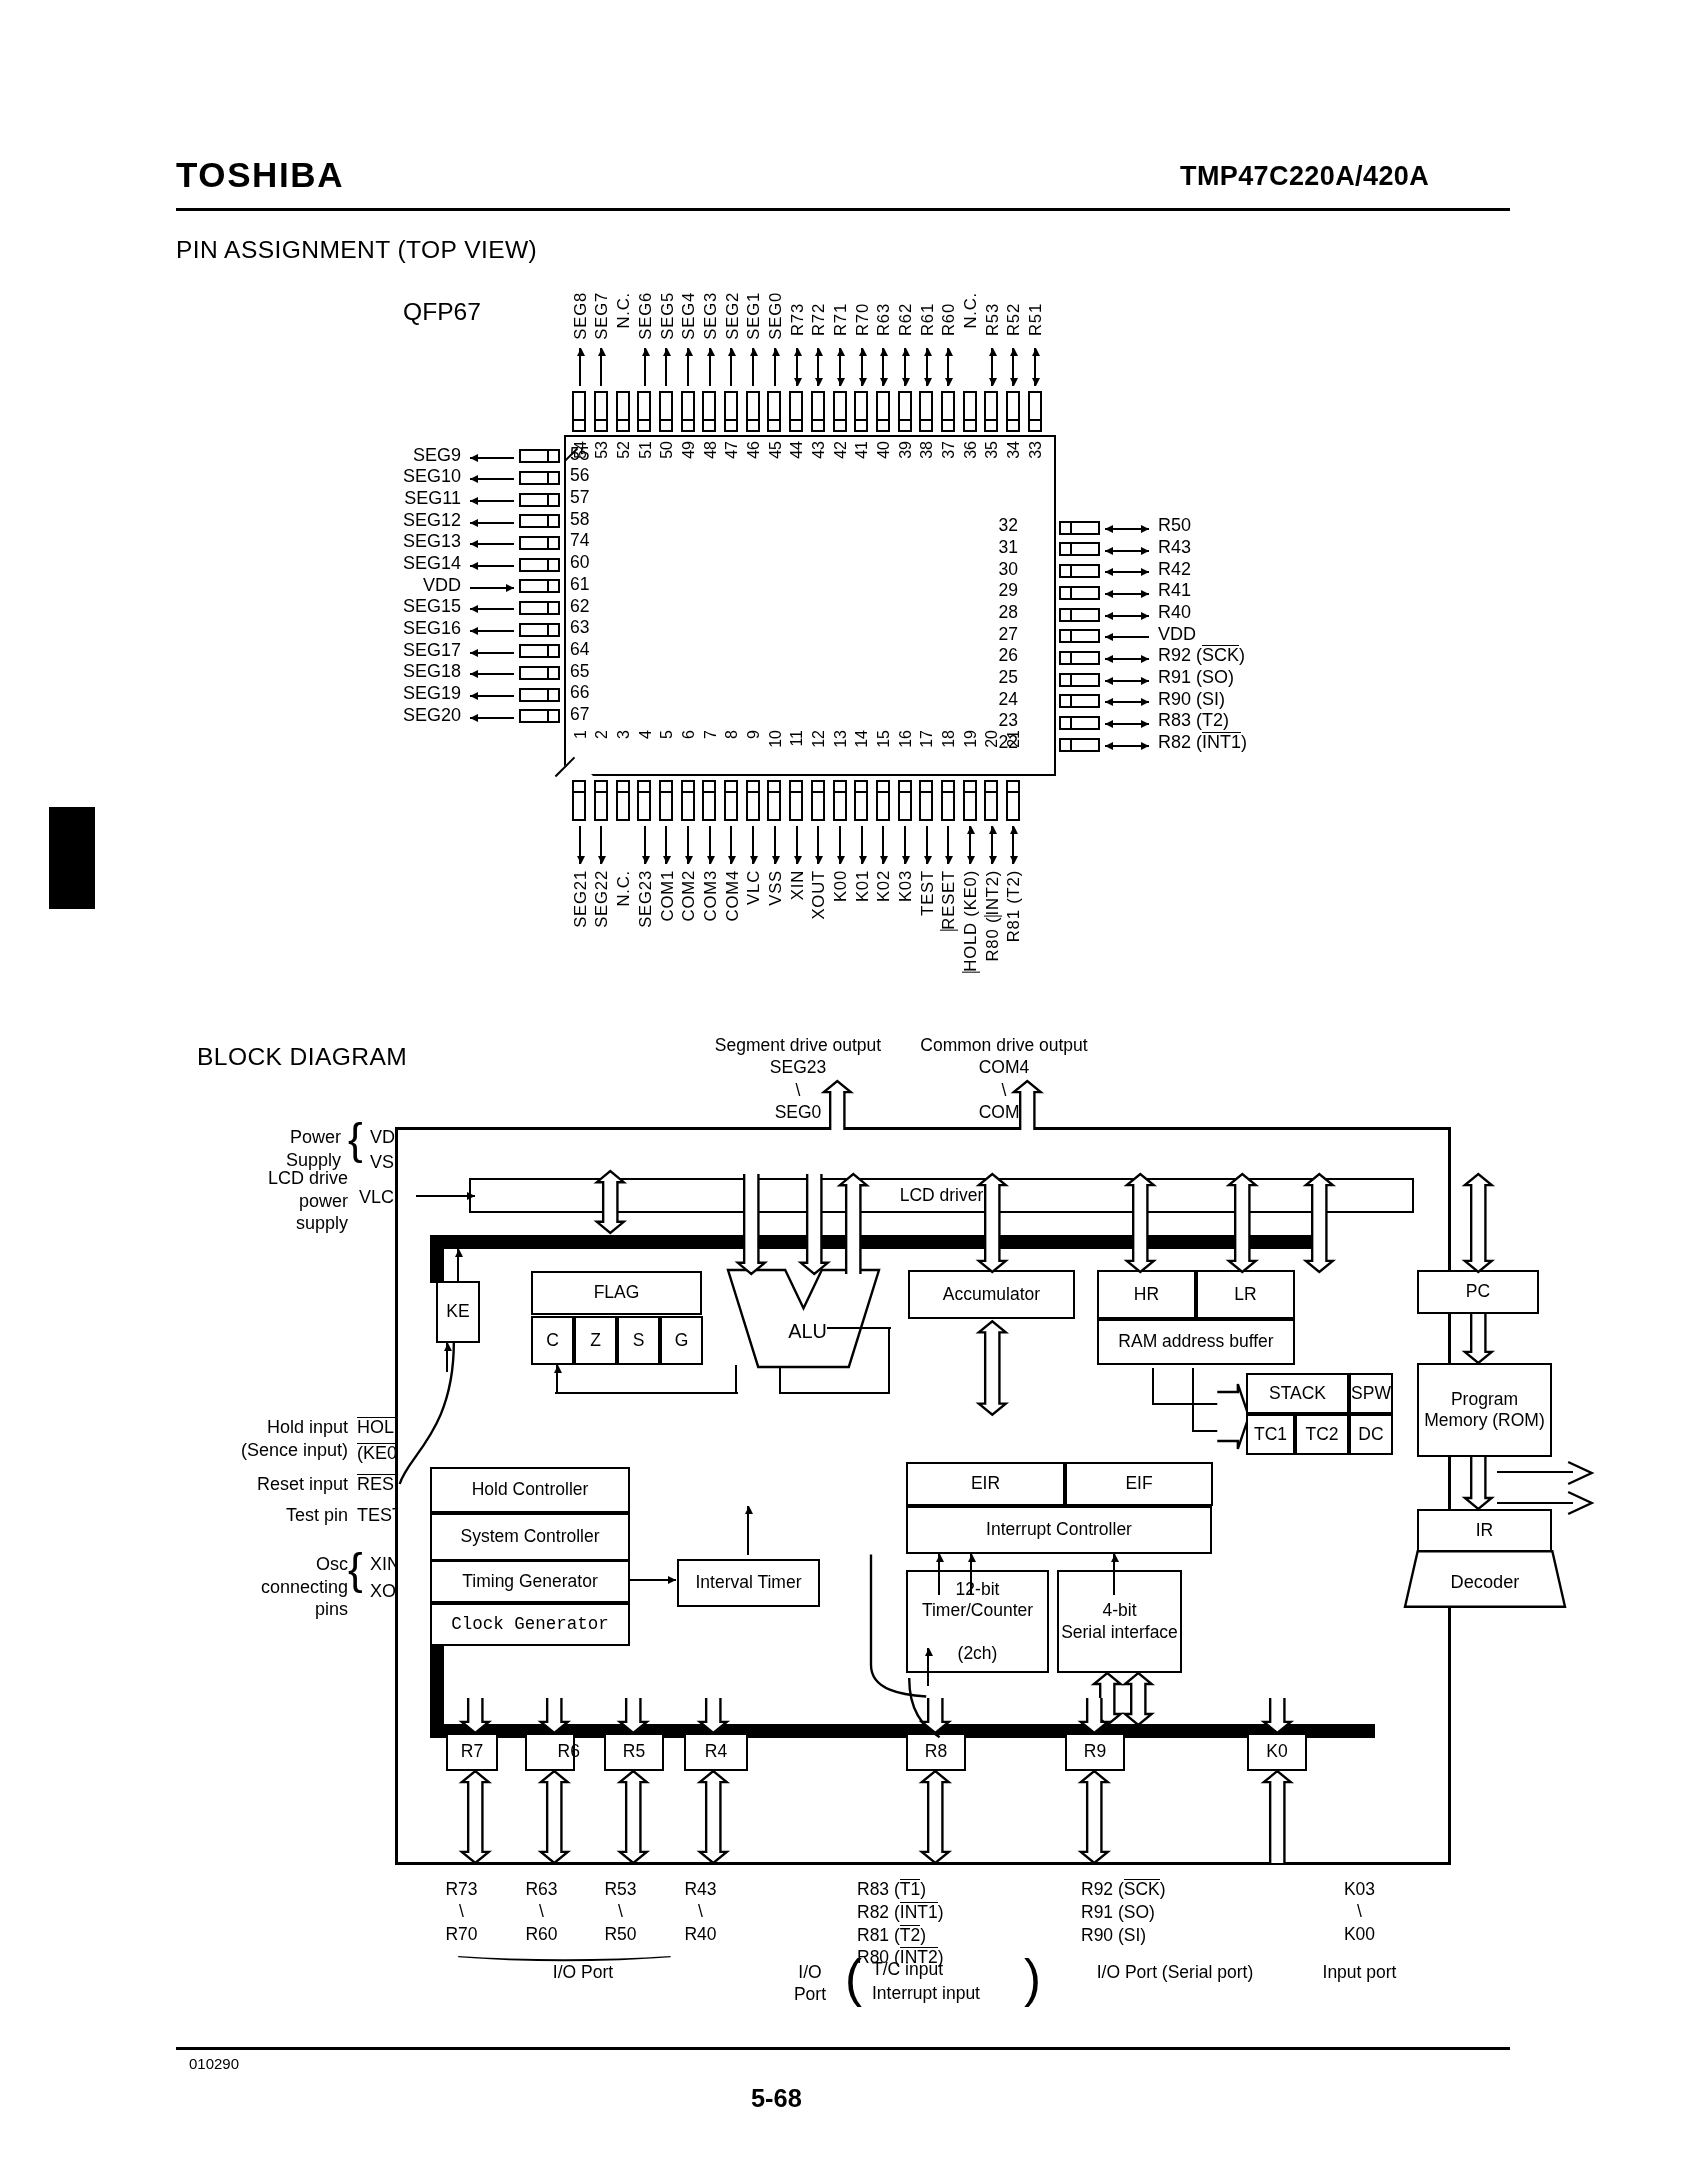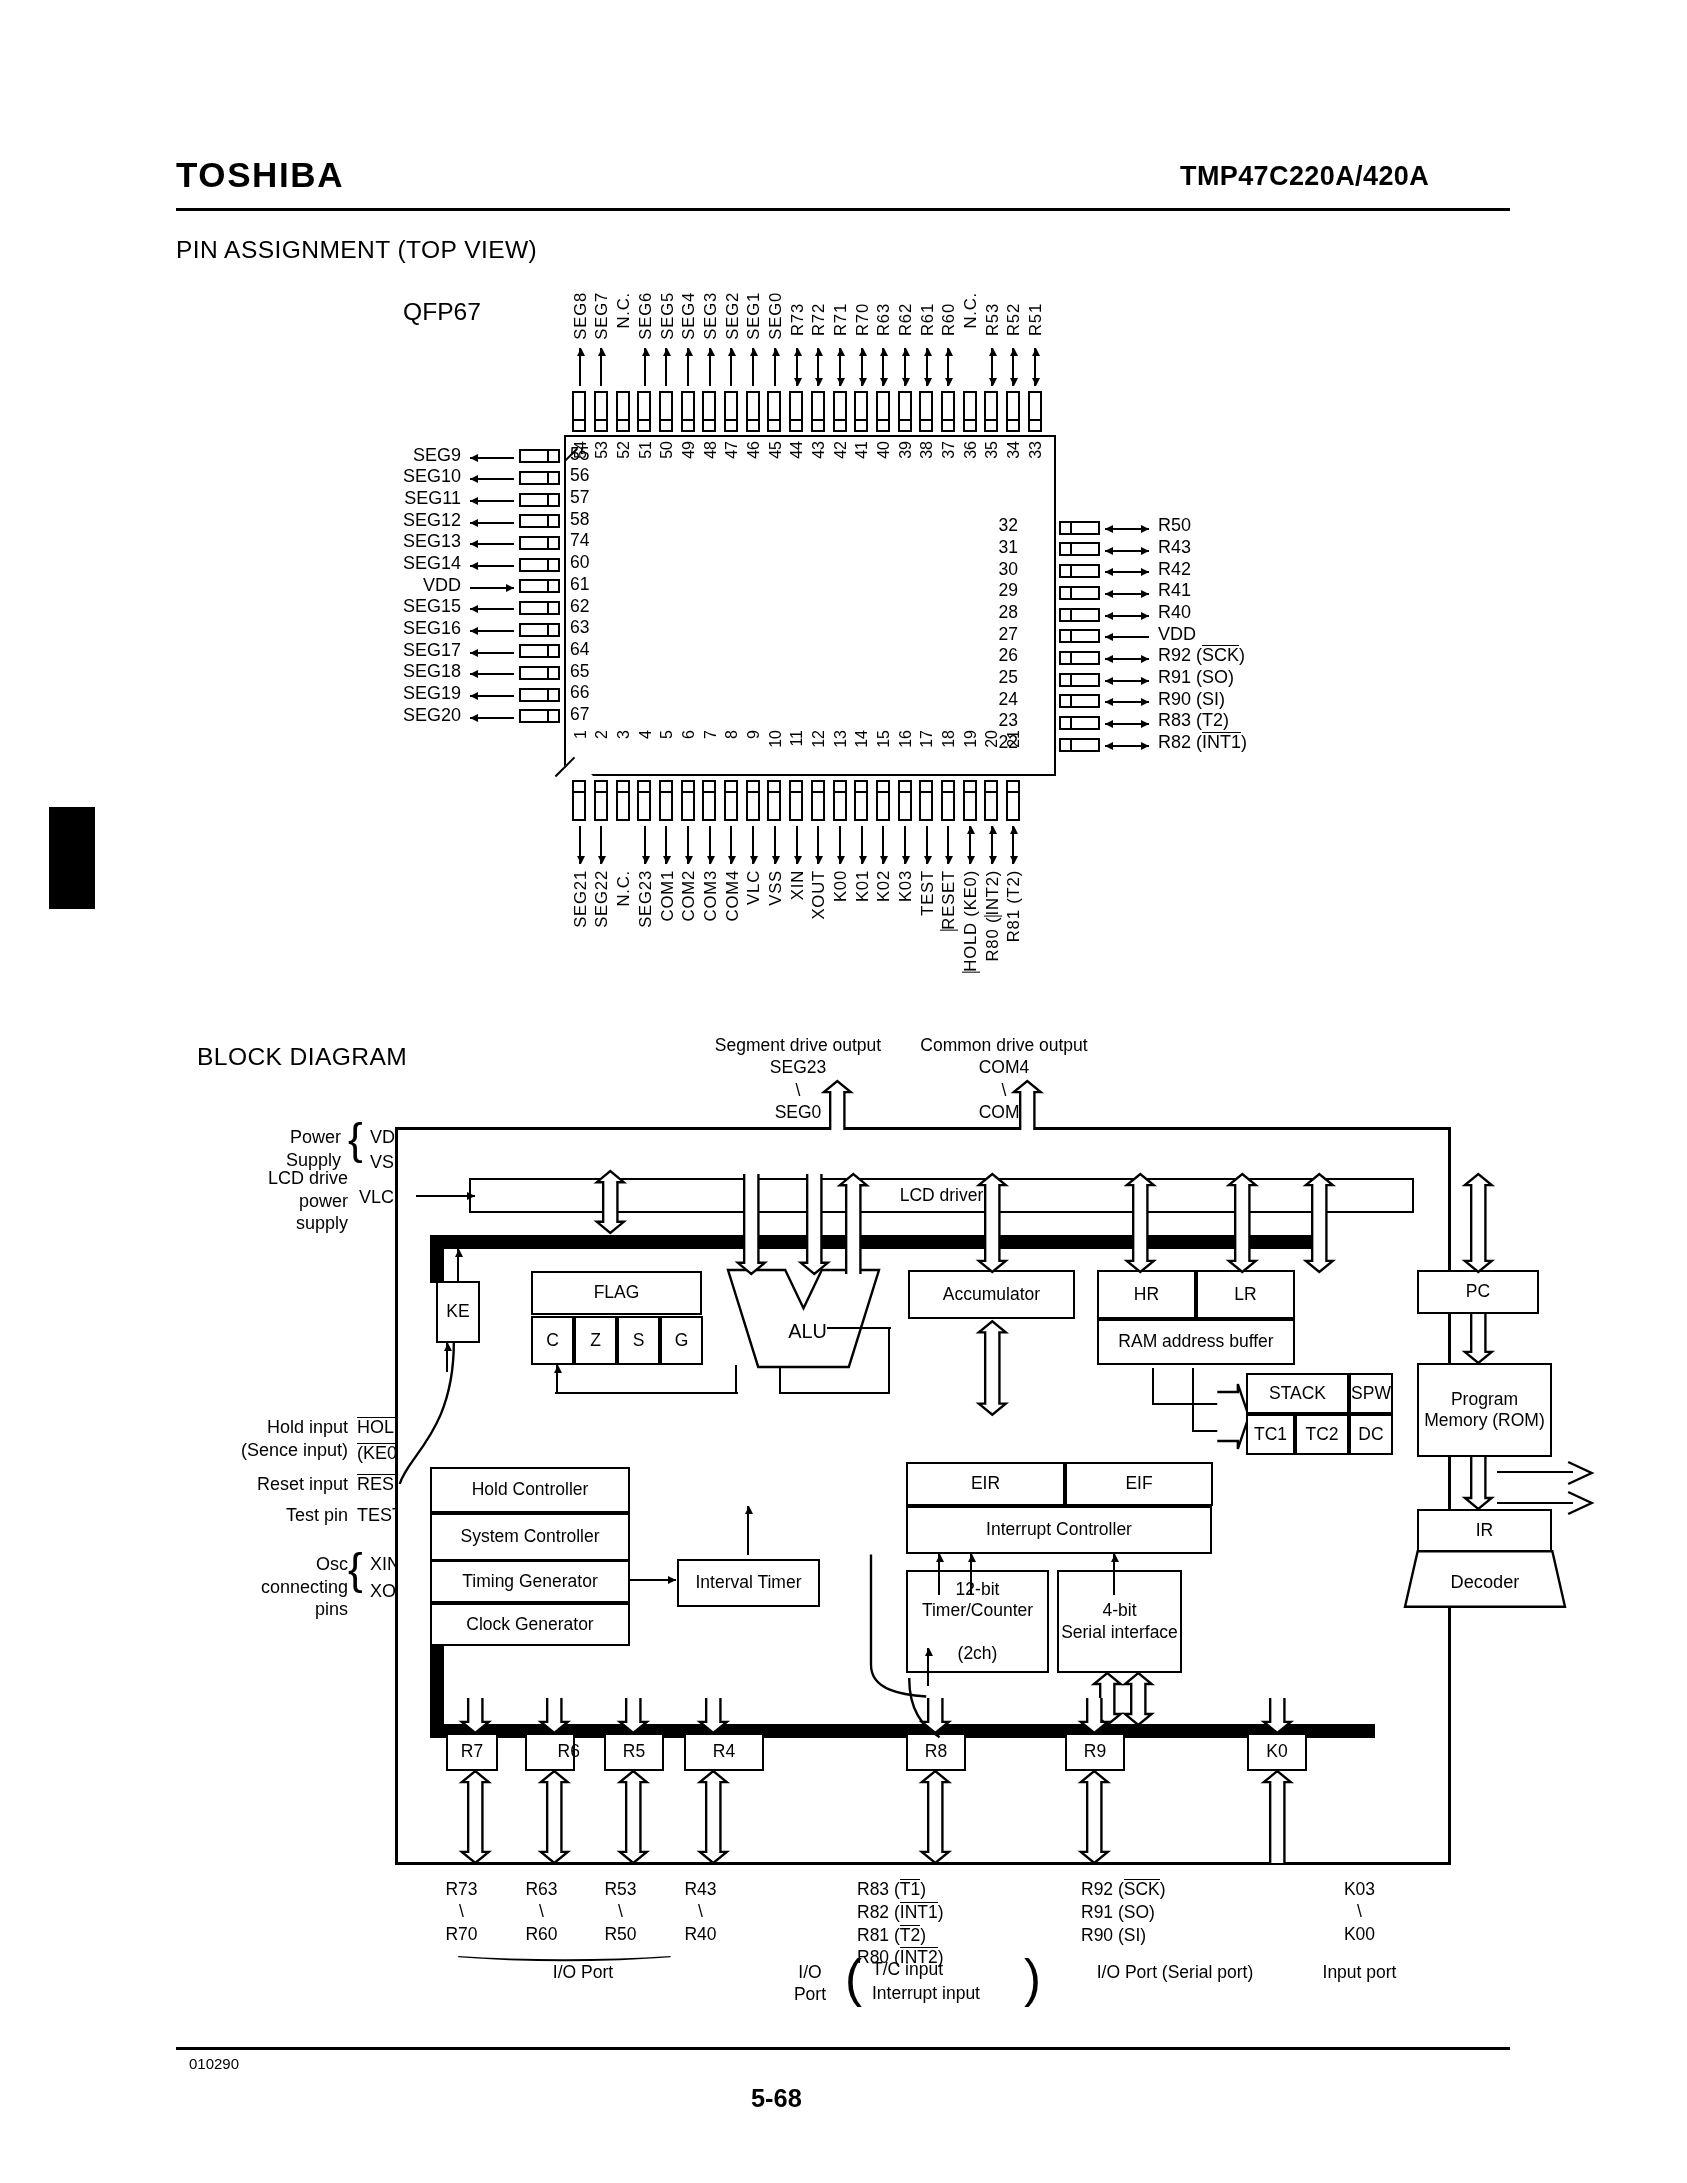--- a/index.html
+++ b/index.html
@@ -510,21 +510,21 @@
       <div style="position:absolute;left:1099px;top:372px;width:76px;height:2.4px;background:#000;"></div>
       <svg style="position:absolute;left:1170px;top:332px;overflow:visible" width="27" height="22" viewBox="0 0 34 28">
         <path d="M0,0 L30,14 L0,28" fill="none" stroke="#000" stroke-width="3"></path>
       </svg>
       <svg style="position:absolute;left:1170px;top:362px;overflow:visible" width="27" height="22" viewBox="0 0 34 28">
         <path d="M0,0 L30,14 L0,28" fill="none" stroke="#000" stroke-width="3"></path>
       </svg>
       <div class="bx" style="left:32px;top:337px;width:200px;height:46px;">Hold Controller</div>
       <div class="bx" style="left:32px;top:383px;width:200px;height:48px;">System Controller</div>
       <div class="bx" style="left:32px;top:430px;width:200px;height:43px;">Timing Generator</div>
-      <div class="bx" style="left:32px;top:473px;width:200px;height:43px;">Clock Generator</div>
+      <div class="bx" style="left:32px;top:473px;width:200px;height:43px;font-family:Liberation Mono, monospace;">Clock Generator</div>
       <svg style="position:absolute;left:0px;top:206px;overflow:visible" width="48" height="156" viewBox="0 0 60 196">
         <path d="M70,8 C70,120 12,150 2,186" fill="none" stroke="#000" stroke-width="3"></path>
       </svg>
       <div class="arrU" style="left:48px;top:213px;height:29px;"></div>
       <div class="arrR" style="left:232px;top:449px;width:46px;"></div>
       <div class="bx" style="left:279px;top:429px;width:143px;height:48px;">Interval Timer</div>
       <div class="arrU" style="left:349px;top:376px;height:49px;"></div>
       <div class="bx" style="left:508px;top:332px;width:159px;height:44px;">EIR</div>
       <div class="bx" style="left:667px;top:332px;width:148px;height:44px;">EIF</div>
       <div class="bx" style="left:508px;top:376px;width:306px;height:48px;">Interrupt Controller</div>
@@ -553,21 +553,21 @@
         <path d="M4,0 L4,30 L-4,30 L13,44 L30,30 L22,30 L22,0" fill="#fff" stroke="#000" stroke-width="3"></path>
       </svg>
       <div class="bx" style="left:127px;top:603px;width:50px;height:38px;padding-left:39px;">R6</div>
       <svg style="position:absolute;left:225px;top:568px;overflow:visible" width="20.6" height="35" viewBox="0 0 26 44">
         <path d="M4,0 L4,30 L-4,30 L13,44 L30,30 L22,30 L22,0" fill="#fff" stroke="#000" stroke-width="3"></path>
       </svg>
       <div class="bx" style="left:206px;top:603px;width:60px;height:38px;">R5</div>
       <svg style="position:absolute;left:305px;top:568px;overflow:visible" width="20.6" height="35" viewBox="0 0 26 44">
         <path d="M4,0 L4,30 L-4,30 L13,44 L30,30 L22,30 L22,0" fill="#fff" stroke="#000" stroke-width="3"></path>
       </svg>
-      <div class="bx" style="left:286px;top:603px;width:80px;height:38px;">R4</div>
+      <div class="bx" style="left:286px;top:603px;width:64px;height:38px;">R4</div>
       <svg style="position:absolute;left:527px;top:568px;overflow:visible" width="20.6" height="35" viewBox="0 0 26 44">
         <path d="M4,0 L4,30 L-4,30 L13,44 L30,30 L22,30 L22,0" fill="#fff" stroke="#000" stroke-width="3"></path>
       </svg>
       <div class="bx" style="left:508px;top:603px;width:60px;height:38px;">R8</div>
       <svg style="position:absolute;left:686px;top:568px;overflow:visible" width="20.6" height="35" viewBox="0 0 26 44">
         <path d="M4,0 L4,30 L-4,30 L13,44 L30,30 L22,30 L22,0" fill="#fff" stroke="#000" stroke-width="3"></path>
       </svg>
       <div class="bx" style="left:667px;top:603px;width:60px;height:38px;">R9</div>
       <svg style="position:absolute;left:869px;top:568px;overflow:visible" width="20.6" height="35" viewBox="0 0 26 44">
         <path d="M4,0 L4,30 L-4,30 L13,44 L30,30 L22,30 L22,0" fill="#fff" stroke="#000" stroke-width="3"></path>

